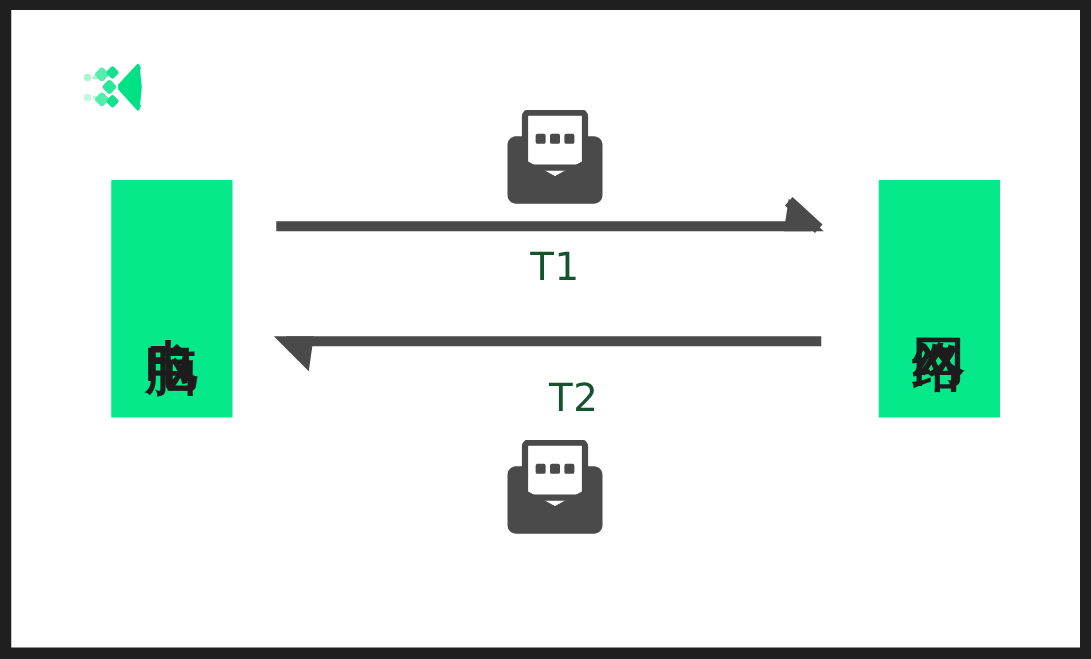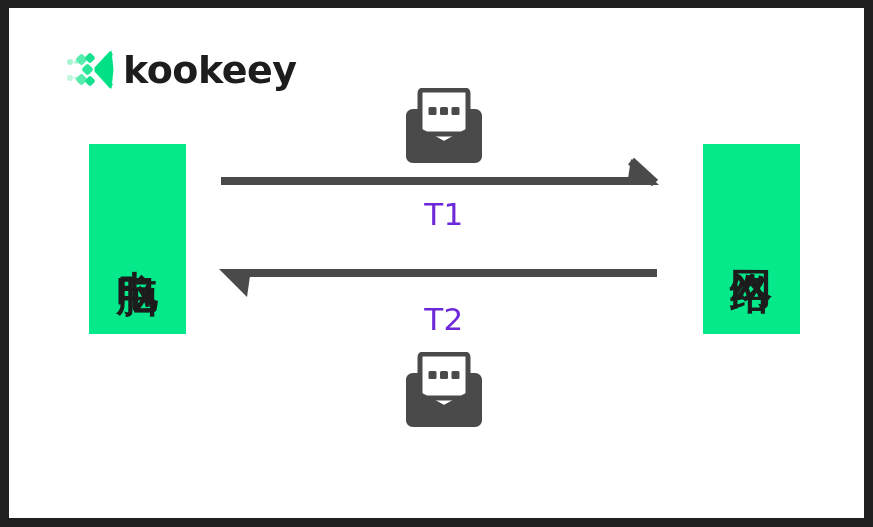--- a/index.html
+++ b/index.html
@@ -90,28 +90,28 @@
     position: absolute;
     overflow: visible;
   }
   #arrow-t1 { left: 210px; top: 150px; width: 440px; height: 36px; }
   #arrow-t2 { left: 210px; top: 255px; width: 440px; height: 45px; }
 
   
   .arrow-label {
     position: absolute;
     font-size: 31px;
-    color: #6d28d9;
+    color: #14532d;
     letter-spacing: 0.5px;
     font-family: "DejaVu Sans", "Liberation Sans", sans-serif;
     text-align: center;
     width: 120px;
   }
   #label-t1 { left: 375px; top: 188px; }
-  #label-t2 { left: 375px; top: 293px; }
+  #label-t2 { left: 390px; top: 293px; }
 
   
   .envelope {
     position: absolute;
     width: 82px;
     height: 78px;
   }
   #envelope-top    { left: 394px; top: 80px; }
   #envelope-bottom { left: 394px; top: 344px; }
 
@@ -147,21 +147,20 @@
           <rect x="11" y="27" width="9" height="9" rx="2.2" transform="rotate(45 15.5 31.5)" fill="#56ecab"></rect>
           <rect x="17" y="17" width="9" height="9" rx="2.2" transform="rotate(45 21.5 21.5)" fill="#2ae79b"></rect>
           <rect x="20" y="6" width="8" height="8" rx="2" transform="rotate(45 24 10)" fill="#14e08d"></rect>
           <rect x="20" y="29" width="8" height="8" rx="2" transform="rotate(45 24 33)" fill="#14e08d"></rect>
 
           <path d="M44 3 L47 6.5 L33.5 21.5 L47 36.5 L44 40.5 L28.5 23.5 L28.5 19.5 Z" fill="#00e085"></path>
           <path d="M33.5 3 L39.5 3 L39.5 40.5 L33.5 40.5 Z" fill="none"></path>
           <path d="M45.5 2.5 L47.5 21.5 L45.5 41 L31 24 L31 19 Z" fill="#00e085"></path>
         </g>
       </svg>
-      <span id="logo-word">kookeey</span>
     </div>
 
     <div class="endpoint-box" id="box-left">
       <span class="endpoint-label">电脑</span>
     </div>
 
     <div class="endpoint-box" id="box-right">
       <span class="endpoint-label">网络</span>
     </div>
 

